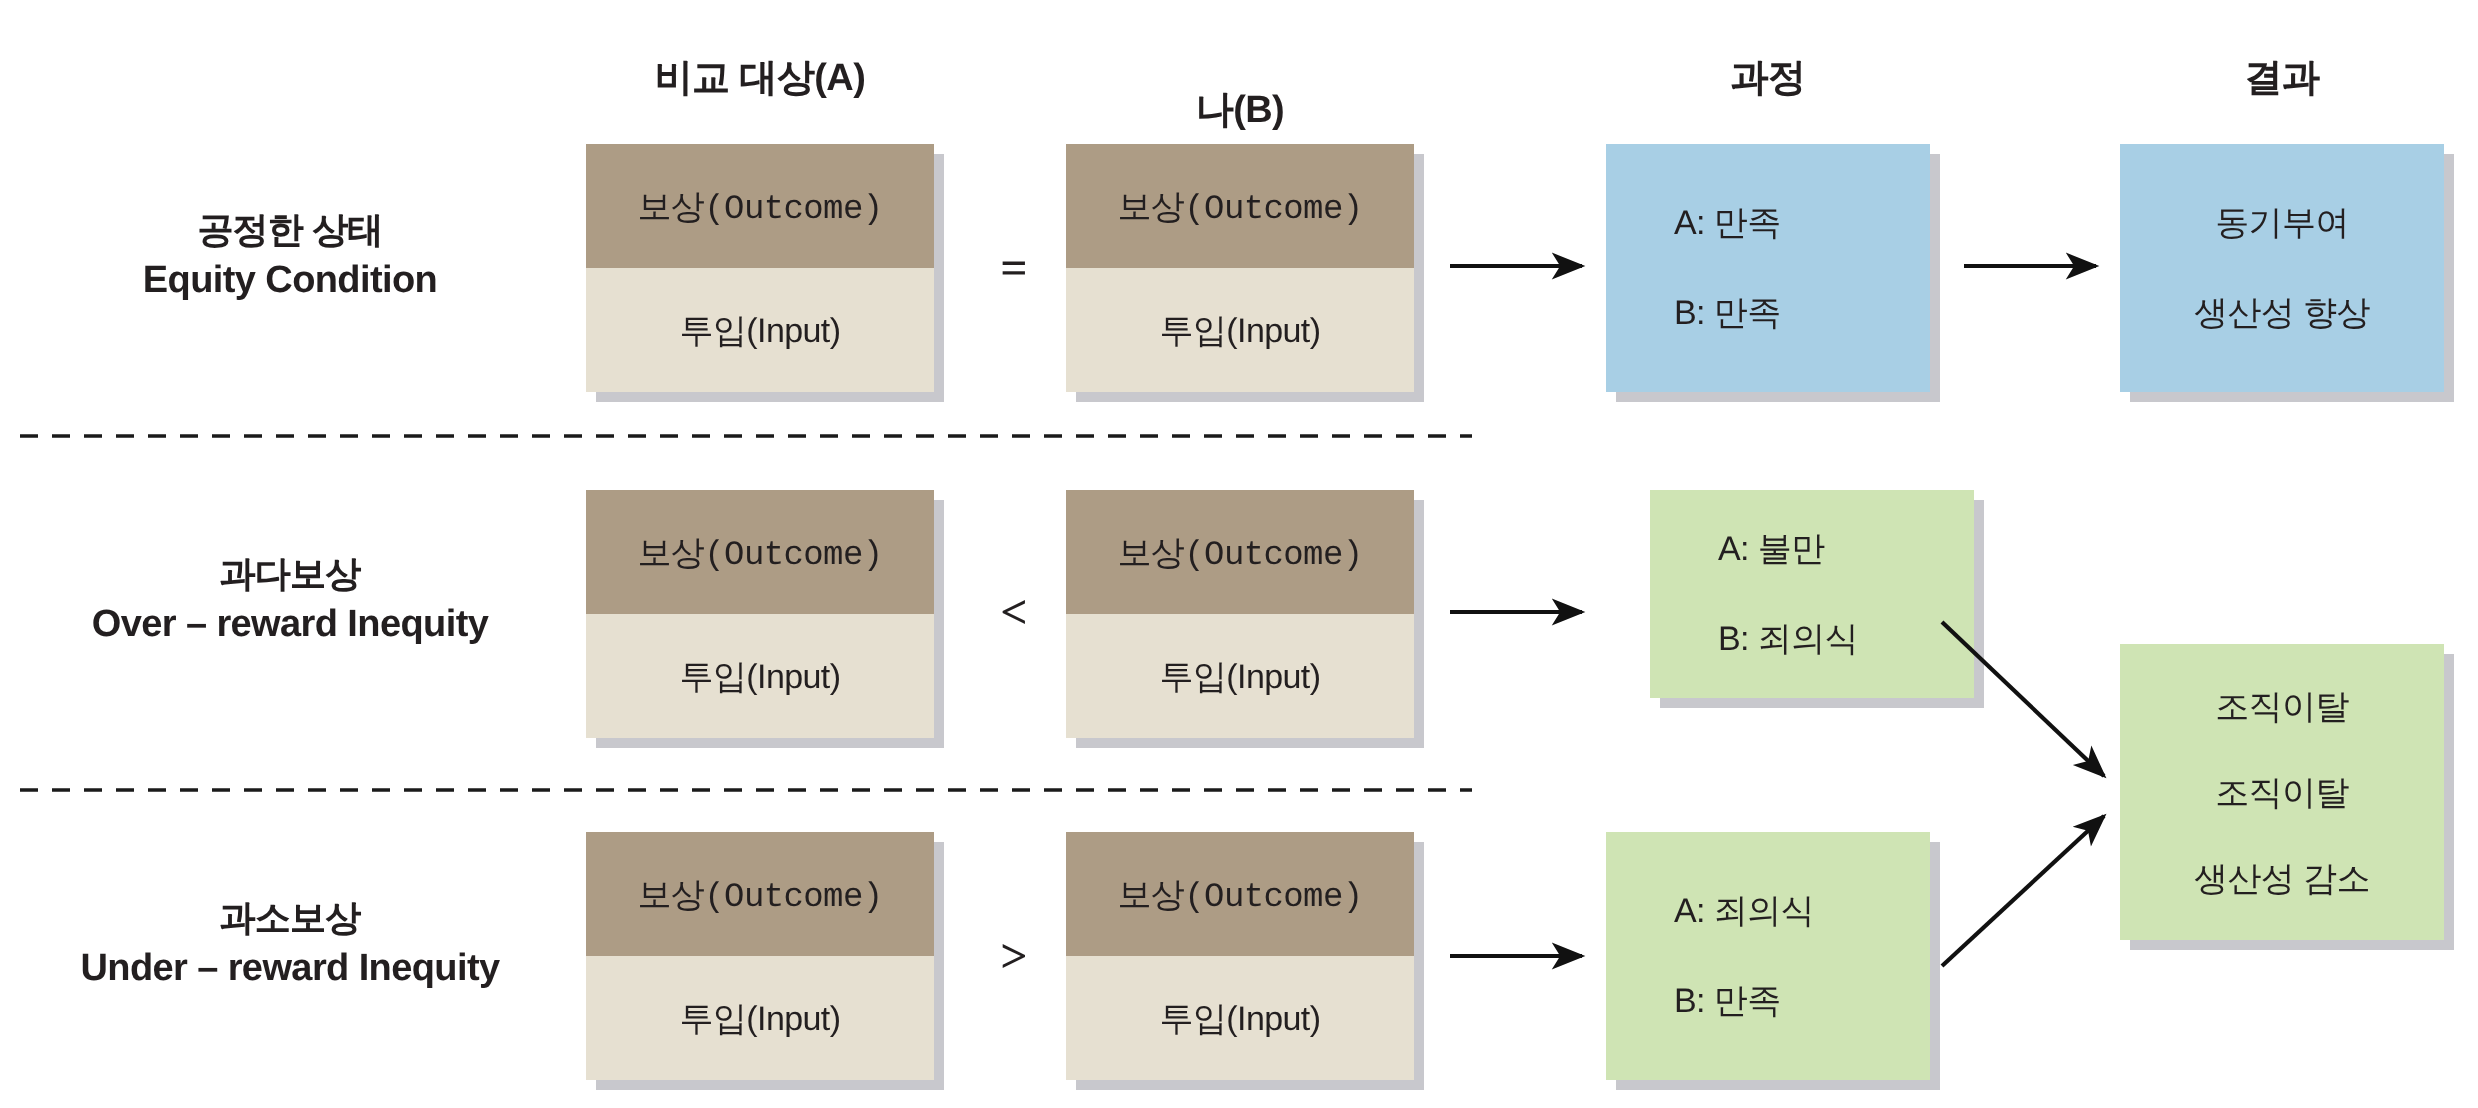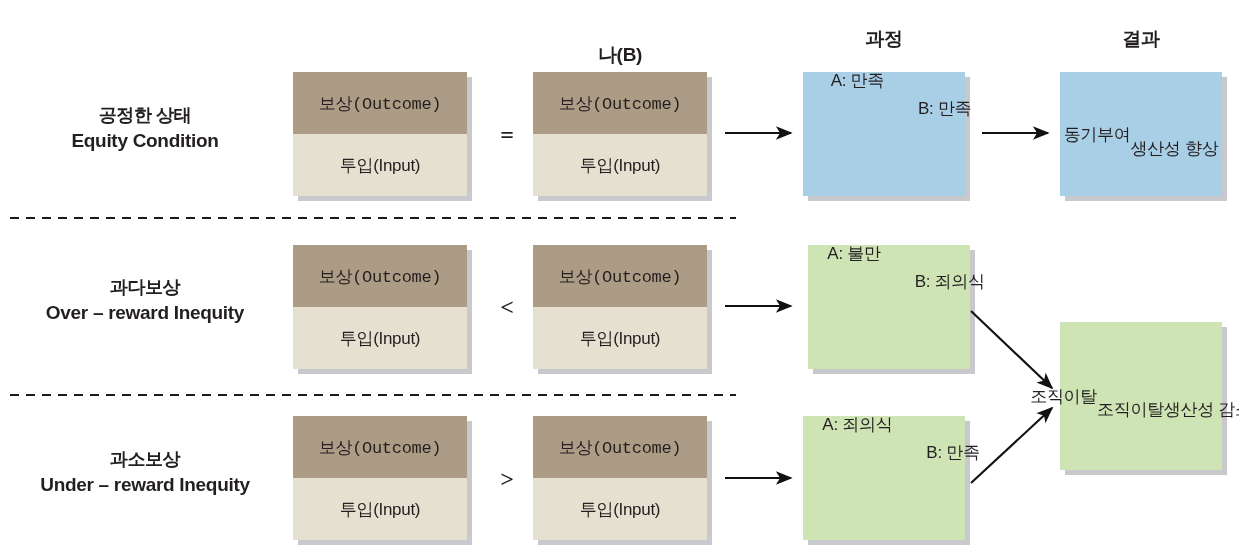--- a/index.html
+++ b/index.html
@@ -74,20 +74,21 @@
     font-weight:bold;
     color:#231f20;
     font-family:"Liberation Serif","DejaVu Serif",serif;
   }
 
   
   .panel{
     position:absolute;
     box-sizing:border-box;
     display:flex;
+    flex-direction:column;
     align-items:center;
     justify-content:center;
     box-shadow:5px 5px 0 0 rgba(190,190,196,0.85);
   }
   .panel .line{
     font-size:17px;
     color:#231f20;
     letter-spacing:-0.3px;
     white-space:nowrap;
     line-height:1;
@@ -103,20 +104,21 @@
     position:absolute;left:0;top:0;
     width:1239px;height:554px;
     pointer-events:none;
   }
 </style>
 </head>
 <body>
 
 <div id="stage">
 
+  <div class="col-header" style="left:293px;top:26px;width:174px;">비교 대상(A)</div>
   <div class="col-header" style="left:533px;top:42px;width:174px;">나(B)</div>
   <div class="col-header" style="left:1060px;top:26px;width:162px;">결과</div>
   <div class="col-header" style="left:803px;top:26px;width:162px;">과정</div>
 
   <div class="row-label" style="top:103px;">
     <span class="ko">공정한 상태</span>
     <span class="en">Equity Condition</span>
   </div>
 
   <div class="ratio-box" style="left:293px;top:72px;">
@@ -151,21 +153,21 @@
     <div class="cell input">투입(Input)</div>
   </div>
 
   <div class="operator" style="left:487px;top:294px;">&lt;</div>
 
   <div class="ratio-box" style="left:533px;top:245px;">
     <div class="cell outcome">보상(Outcome)</div>
     <div class="cell input">투입(Input)</div>
   </div>
 
-  <div class="panel green two" style="left:808px;top:245px;width:162px;height:124px;">
+  <div class="panel green two" style="left:825px;top:245px;width:162px;height:104px;">
     <div class="line lead">A: 불만</div>
     <div class="line lead">B: 죄의식</div>
   </div>
 
   <div class="row-label" style="top:447px;">
     <span class="ko">과소보상</span>
     <span class="en">Under – reward Inequity</span>
   </div>
 
   <div class="ratio-box" style="left:293px;top:416px;">

